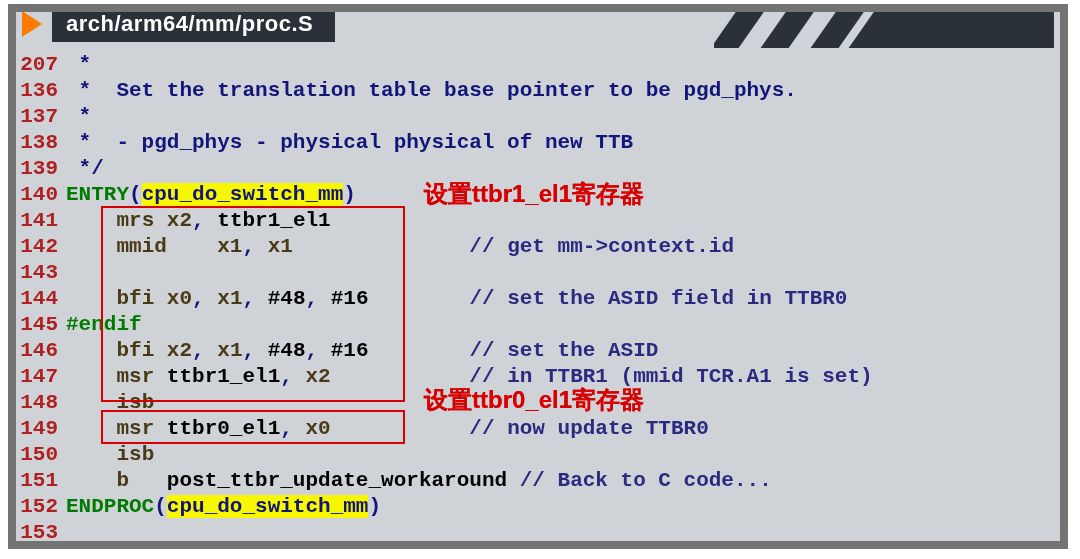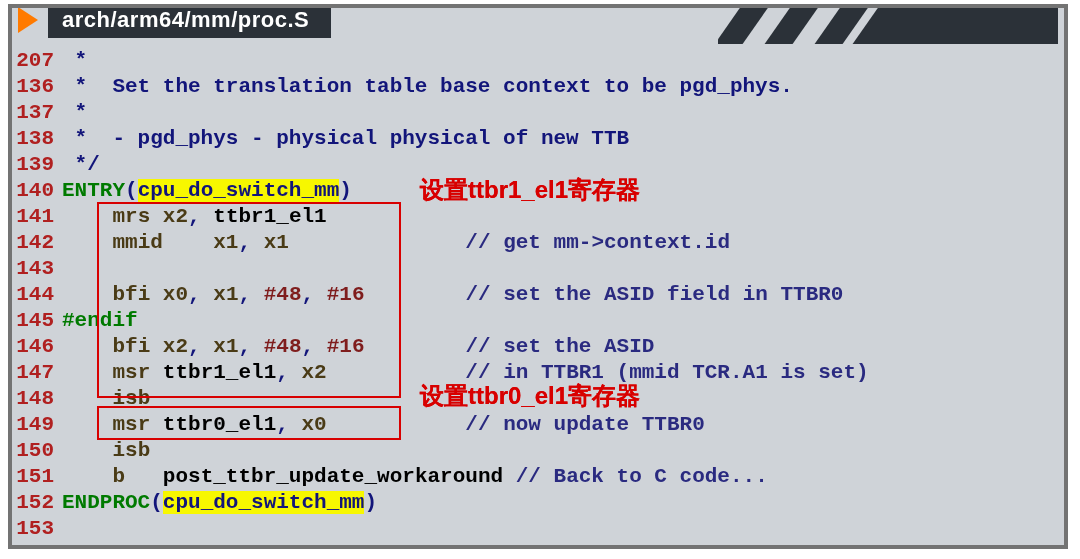--- a/index.html
+++ b/index.html
@@ -10,21 +10,21 @@
   }
   .frame {
     width: 1080px;
     height: 559px;
     box-sizing: border-box;
     background: #fff;
   }
   .panel {
     position: relative;
     margin: 4px 12px 6px 8px;
-    border: 4px solid #737373;
+    border: 8px solid #737373;
     height: 545px;
     box-sizing: border-box;
     background: #cfd3d8;
     overflow: hidden;
   }
   
   .header {
     position: absolute;
     left: -4px;
     top: -4px;
@@ -108,21 +108,21 @@
     width: 42px;
     color: #b02020;
     text-align: right;
     padding-right: 8px;
     flex-shrink: 0;
   }
   .code-text { color: #12157a; }
   .kw   { color: #007a00; }          
   .hl   { background: #f7f700; }     
   .reg  { color: #000000; }          
-  .num  { color: #7f1d1d; margin-top: 25px; }          
+  .num  { color: #000000; margin-top: 25px; }          
   .inst { color: #4a3b16; }          
   .cmt  { color: #2a2a80; }
 
   
   .box {
     position: absolute;
     border: 2px solid #d80000;
     pointer-events: none;
   }
   #box1 { left: 85px; top: 194px; width: 300px; height: 192px; }
@@ -159,21 +159,21 @@
     </div>
 
     <div class="code">
 
       <div class="line">
         <span class="ln">207</span>
         <span class="code-text"> *</span>
       </div>
       <div class="line">
         <span class="ln">136</span>
-        <span class="code-text"> *  Set the translation table base context to be pgd_phys.</span>
+        <span class="code-text"> *  Set the translation table base pointer to be pgd_phys.</span>
       </div>
       <div class="line">
         <span class="ln">137</span>
         <span class="code-text"> *</span>
       </div>
       <div class="line">
         <span class="ln">138</span>
         <span class="code-text"> *  - pgd_phys - physical physical of new TTB</span>
       </div>
       <div class="line">

